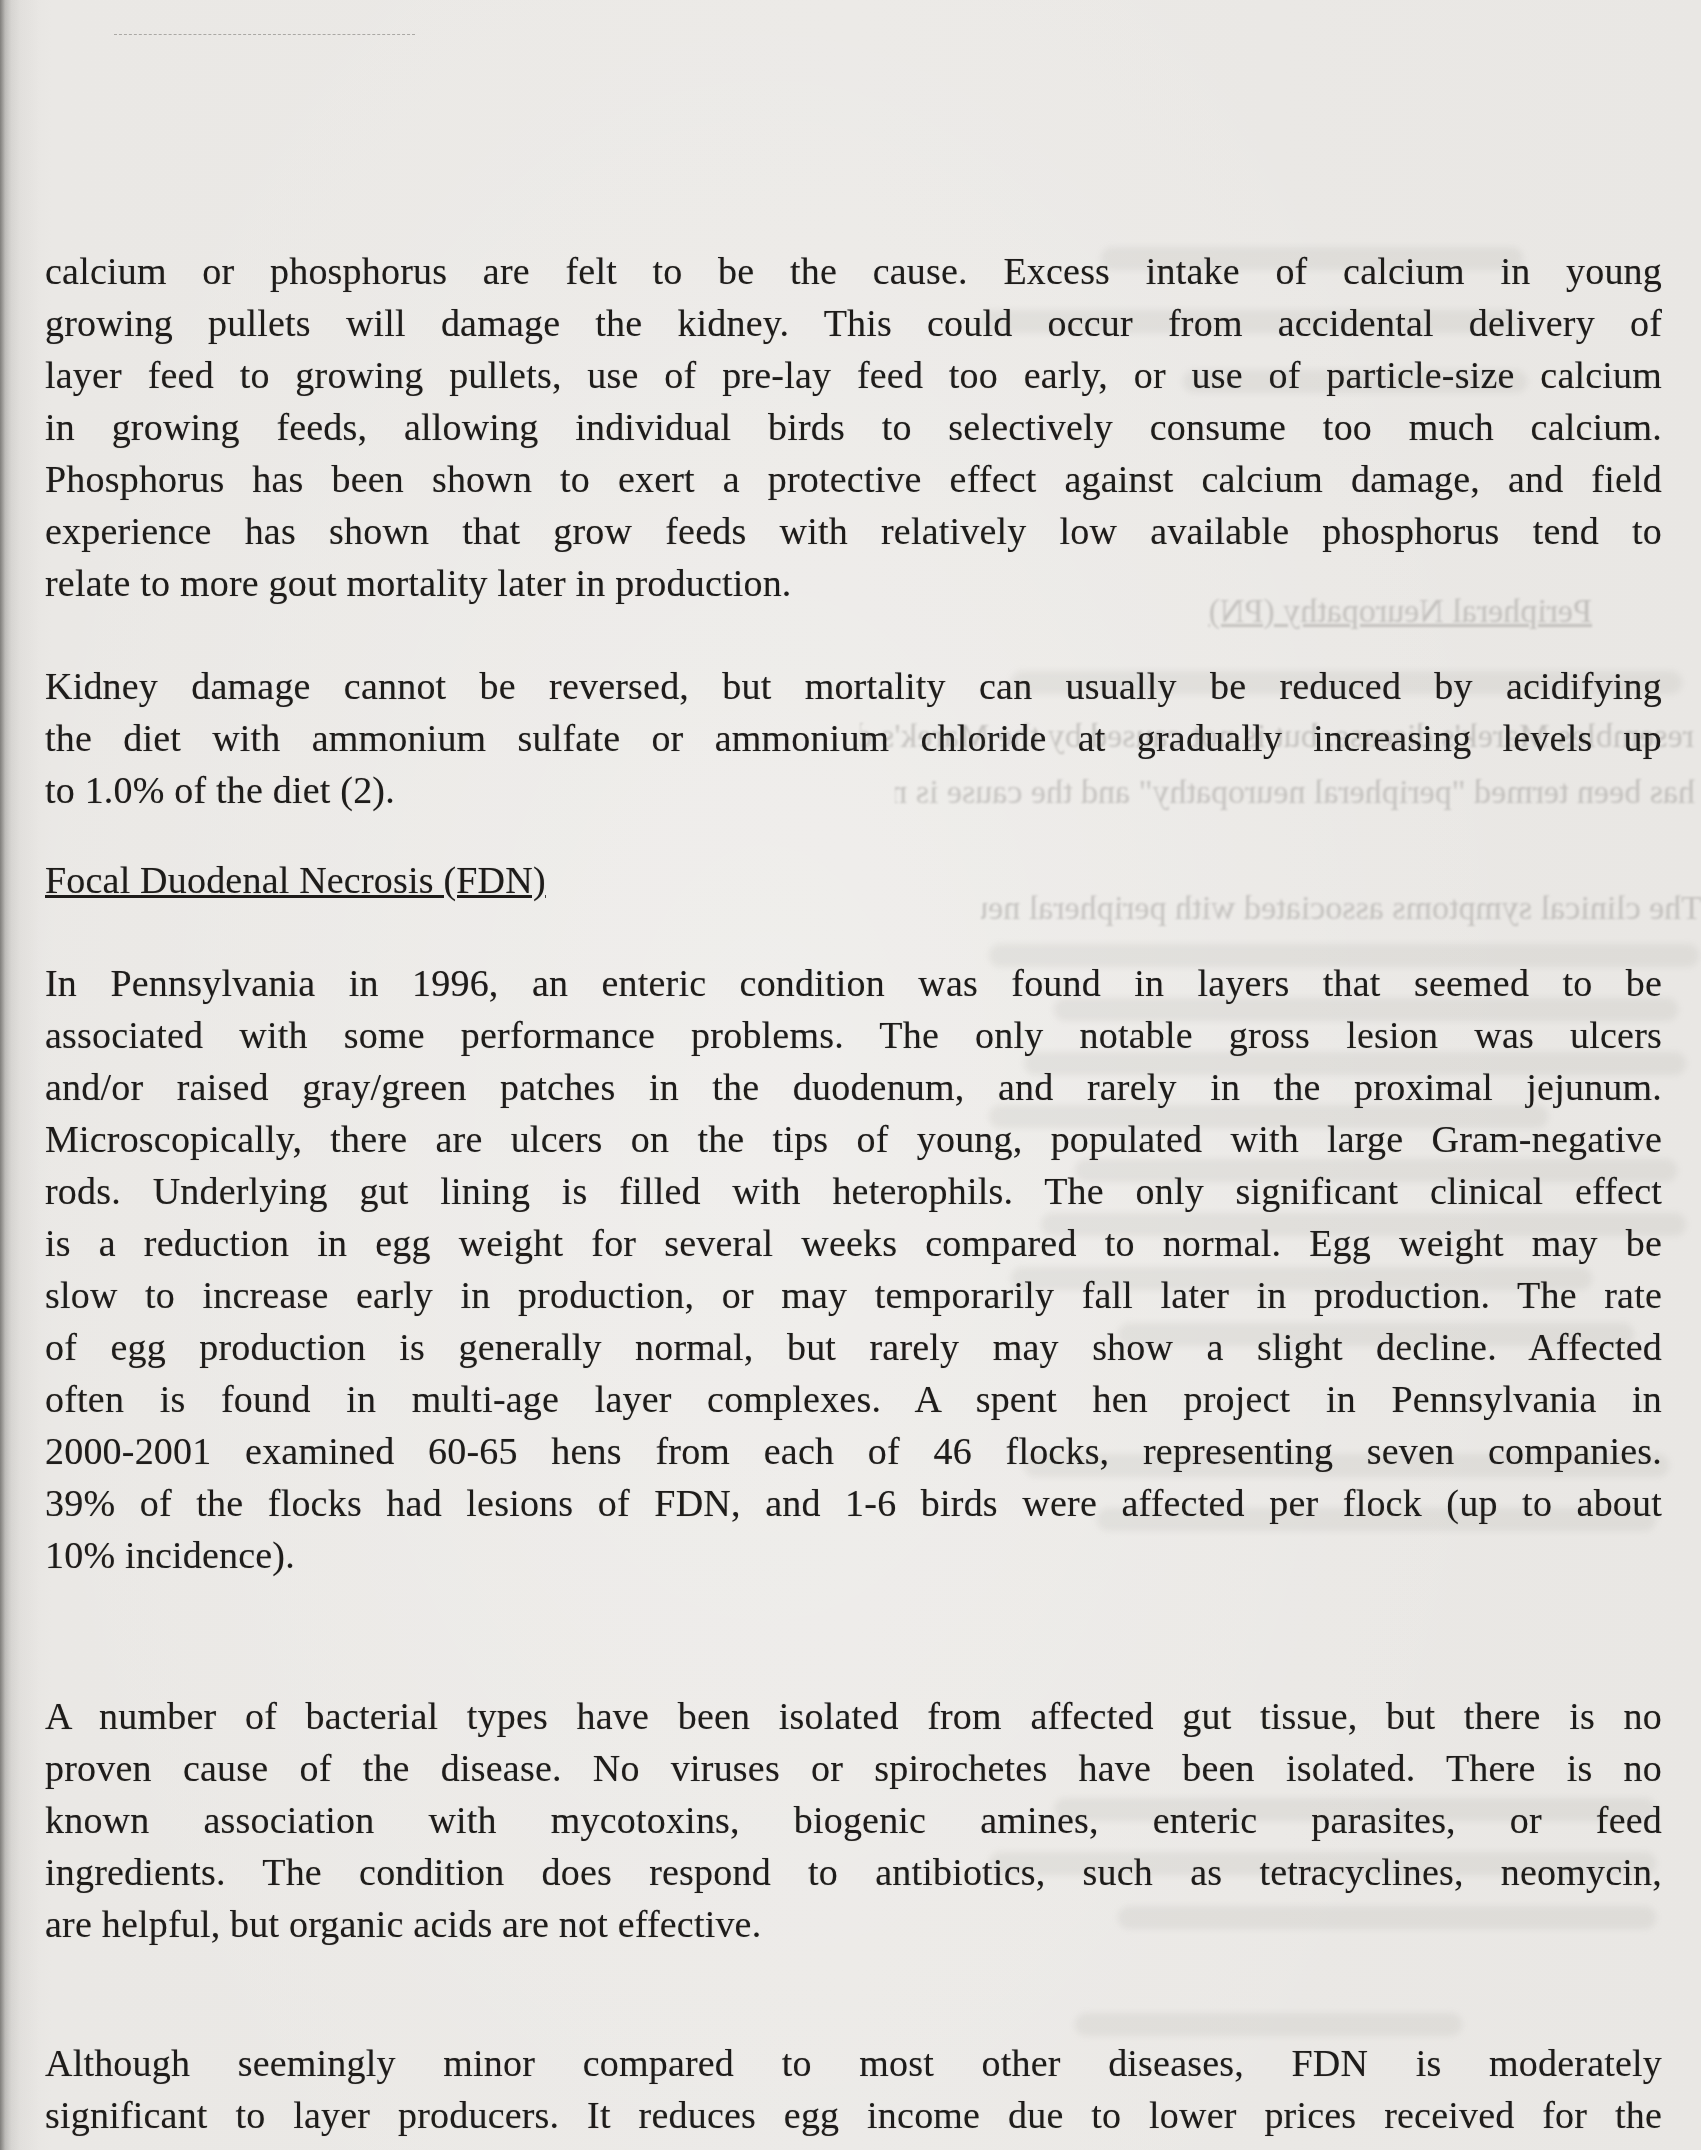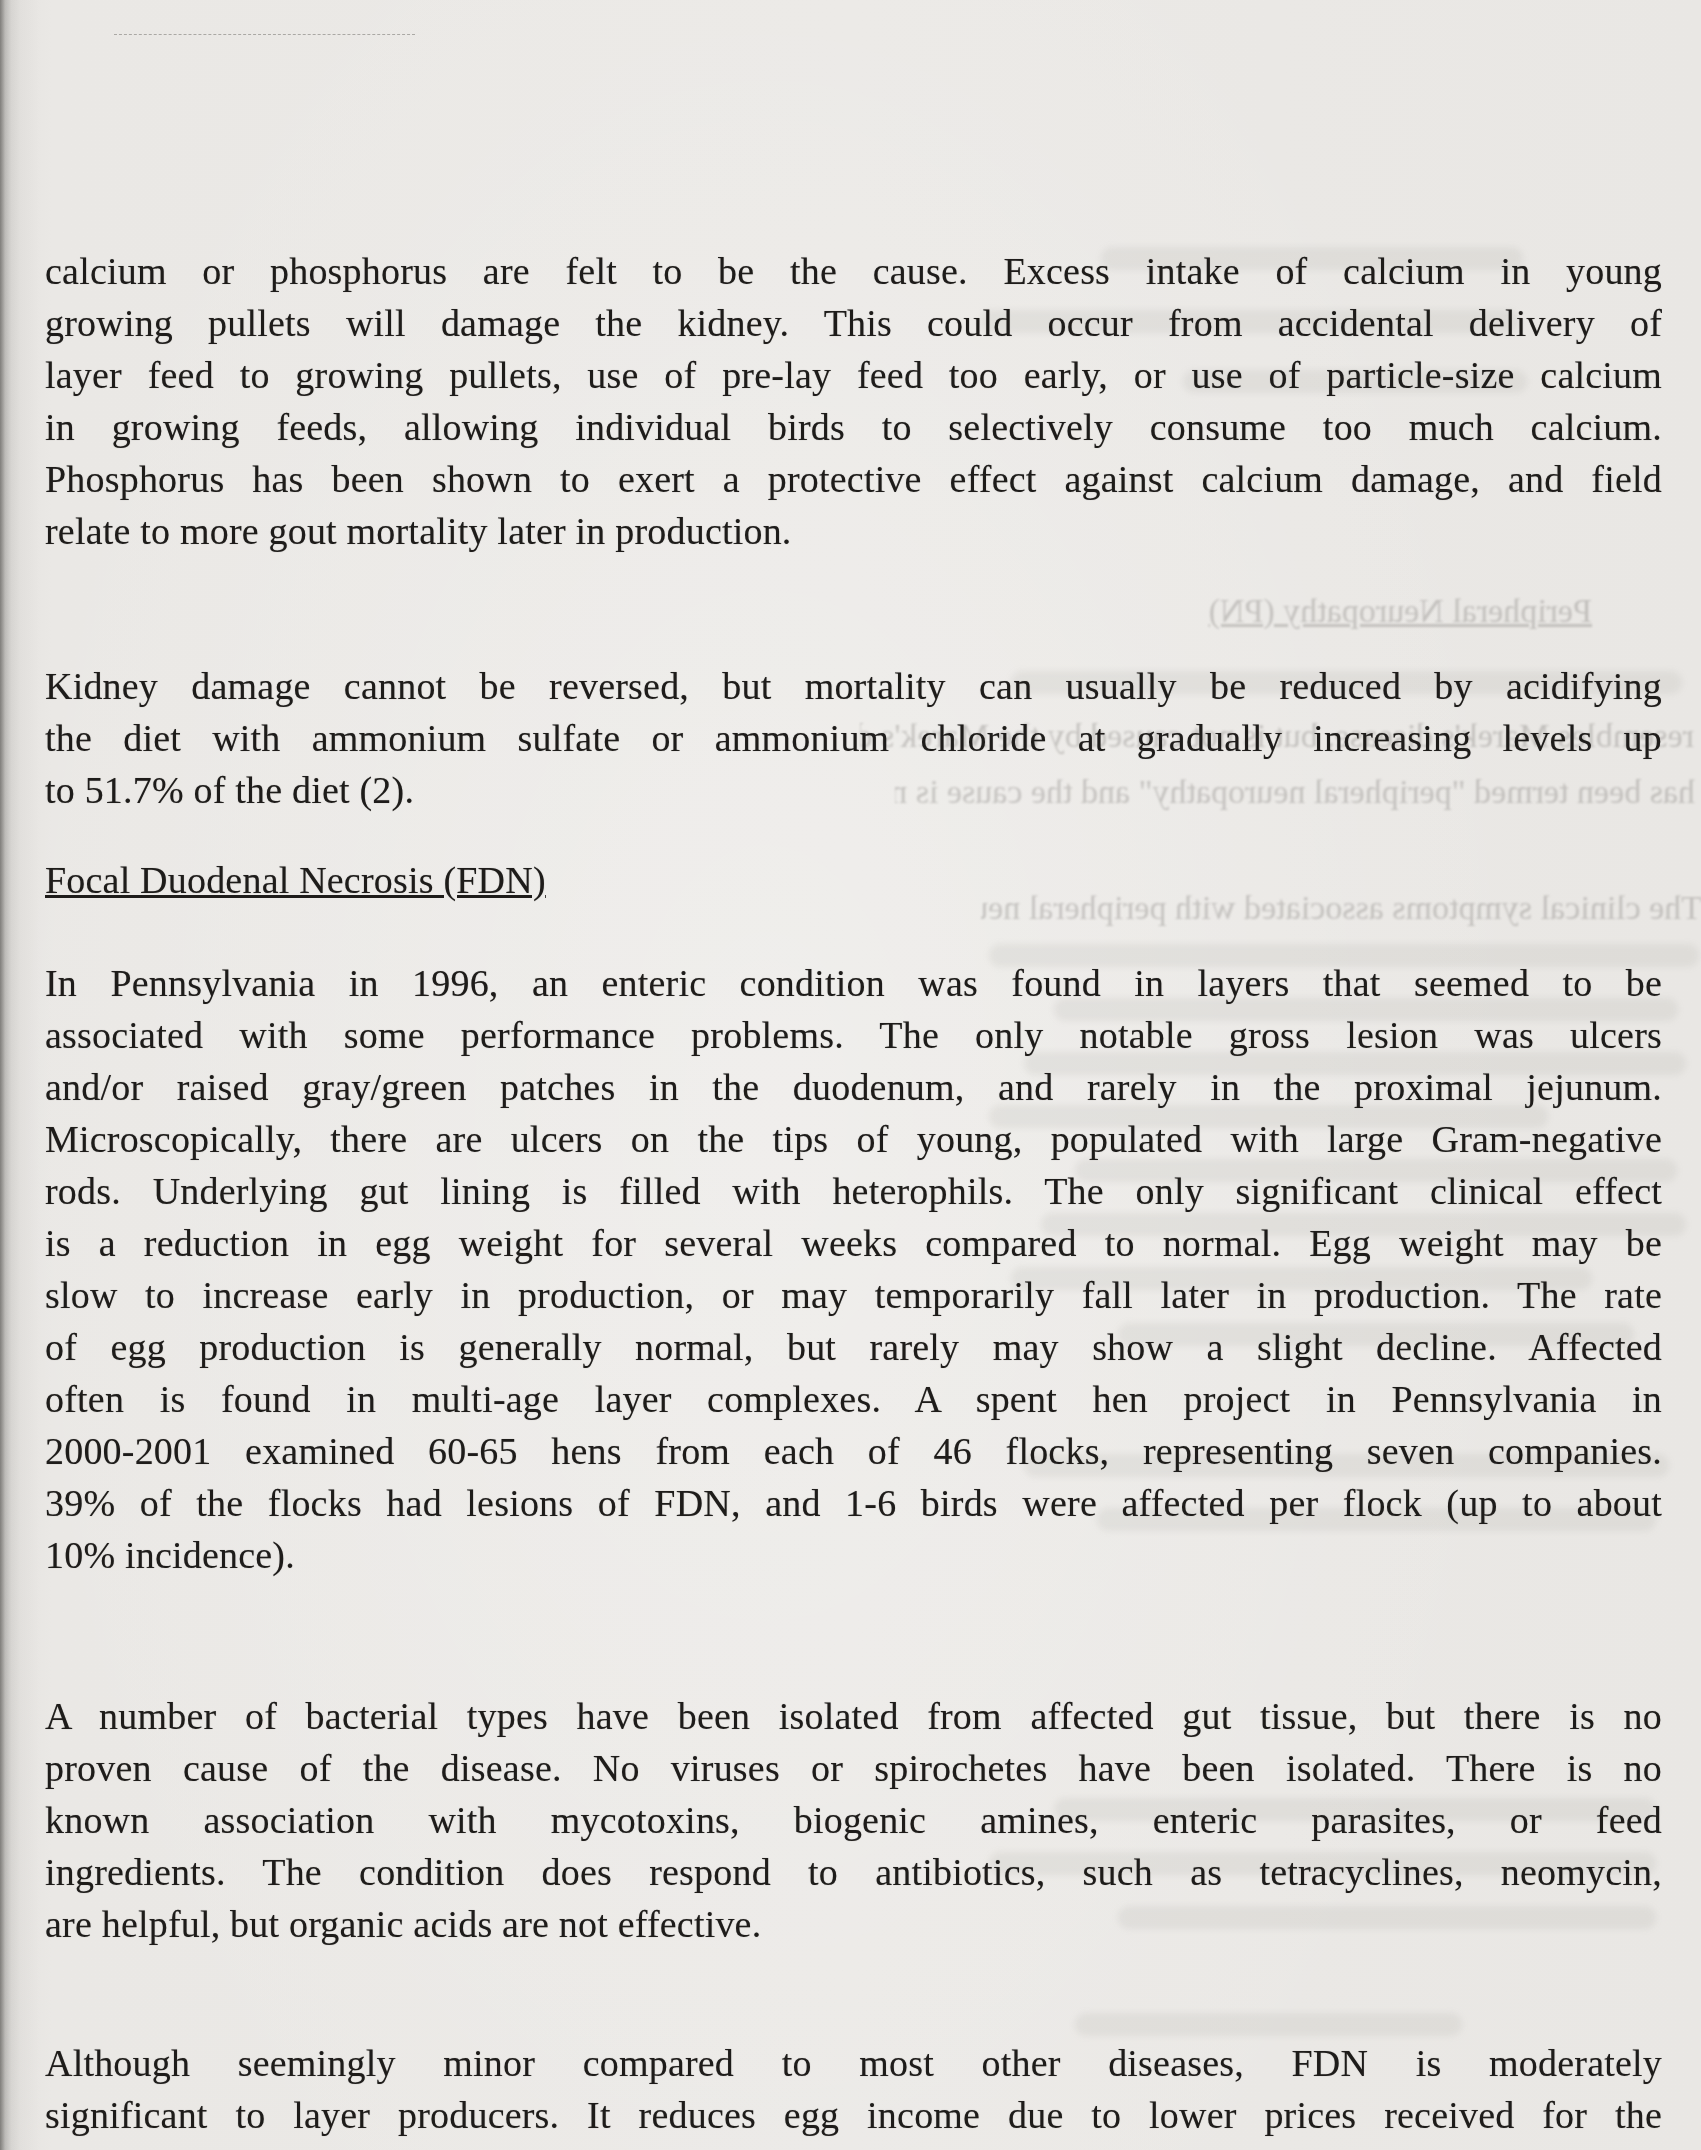--- a/index.html
+++ b/index.html
@@ -125,27 +125,28 @@
   <div class="gbar" style="left:1075px; top:2013px; width:387px;"></div>
 
   <main class="text-block">
 
     <section class="para" style="top:245px">
         <div class="line">calcium or phosphorus are felt to be the cause.  Excess intake of calcium in young</div>
         <div class="line">growing pullets will damage the kidney.  This could occur from accidental delivery of</div>
         <div class="line">layer feed to growing pullets, use of pre-lay feed too early, or use of particle-size calcium</div>
         <div class="line">in growing feeds, allowing individual birds to selectively consume too much calcium.</div>
         <div class="line">Phosphorus has been shown to exert a protective effect against calcium damage, and field</div>
+        <div class="line">experience has shown that grow feeds with relatively low available phosphorus tend to</div>
         <div class="line last">relate to more gout mortality later in production.</div>
       </section>
 
     <section class="para" style="top:660px">
         <div class="line">Kidney damage cannot be reversed, but mortality can usually be reduced by acidifying</div>
         <div class="line">the diet with ammonium sulfate or ammonium chloride at gradually increasing levels up</div>
-        <div class="line last">to 51.7% of the diet (2).</div>
+        <div class="line last">to 1.0% of the diet (2).</div>
       </section>
 
     <div class="heading-line" style="top:854px">Focal Duodenal Necrosis (FDN)</div>
 
     <section class="para" style="top:957px">
         <div class="line">In Pennsylvania in 1996, an enteric condition was found in layers that seemed to be</div>
         <div class="line">associated with some performance problems.  The only notable gross lesion was ulcers</div>
         <div class="line">and/or raised gray/green patches in the duodenum, and rarely in the proximal jejunum.</div>
         <div class="line">Microscopically, there are ulcers on the tips of young, populated with large Gram-negative</div>
         <div class="line">rods.  Underlying gut lining is filled with heterophils.  The only significant clinical effect</div>

